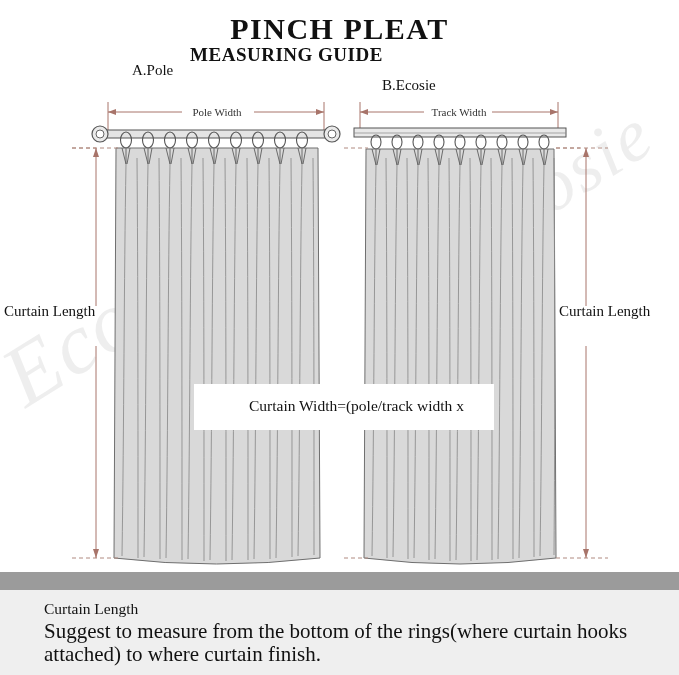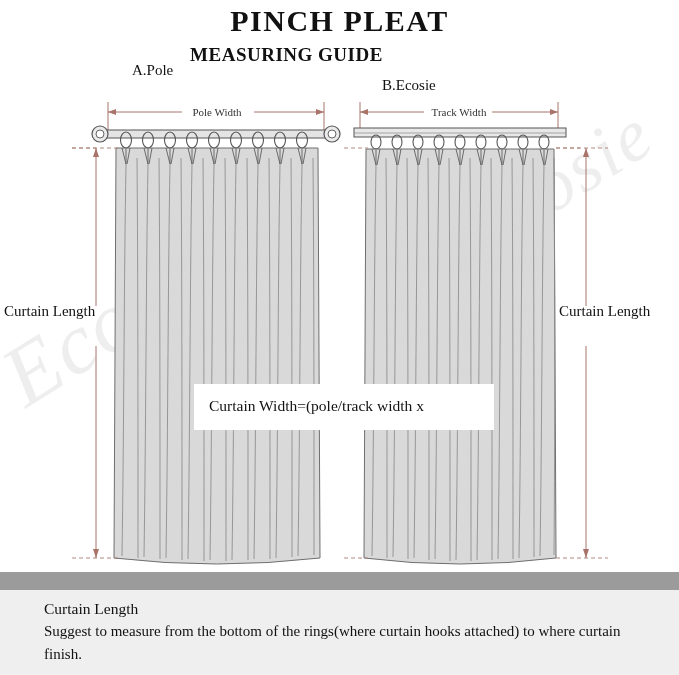--- a/index.html
+++ b/index.html
@@ -18,21 +18,21 @@
   #root {
     position: relative;
     width: 679px;
     height: 675px;
   }
 
   
   .title {
     position: absolute;
     left: 0;
-    top: 4px;
+    top: 12px;
     width: 679px;
     text-align: center;
     font-size: 30px;
     font-weight: bold;
     letter-spacing: 1.5px;
     font-family: "Liberation Serif", serif;
   }
   .subtitle {
     position: absolute;
     left: 0;
@@ -93,20 +93,21 @@
     border: 1px solid #ffffff;
     padding: 8px 12px 10px 14px;
     box-sizing: border-box;
   }
   .formula-line {
     font-size: 15.5px;
     line-height: 26px;
     color: #111;
     font-family: "Liberation Serif", serif;
     white-space: nowrap;
+    margin-left: 40px;
   }
 
   
   .bottom-bar {
     position: absolute;
     left: 0;
     top: 572px;
     width: 679px;
     height: 18px;
     background: #9b9b9b;
@@ -121,21 +122,21 @@
     box-sizing: border-box;
     padding: 8px 22px 0 44px;
   }
   .note-title {
     font-size: 15.5px;
     color: #111;
     font-family: "Liberation Serif", serif;
     line-height: 22px;
   }
   .note-body {
-    font-size: 15px;
+    font-size: 21px;
     color: #111;
     font-family: "Liberation Serif", serif;
     line-height: 23px;
   }
 </style>
 </head>
 <body>
 
 <div id="root">
 

